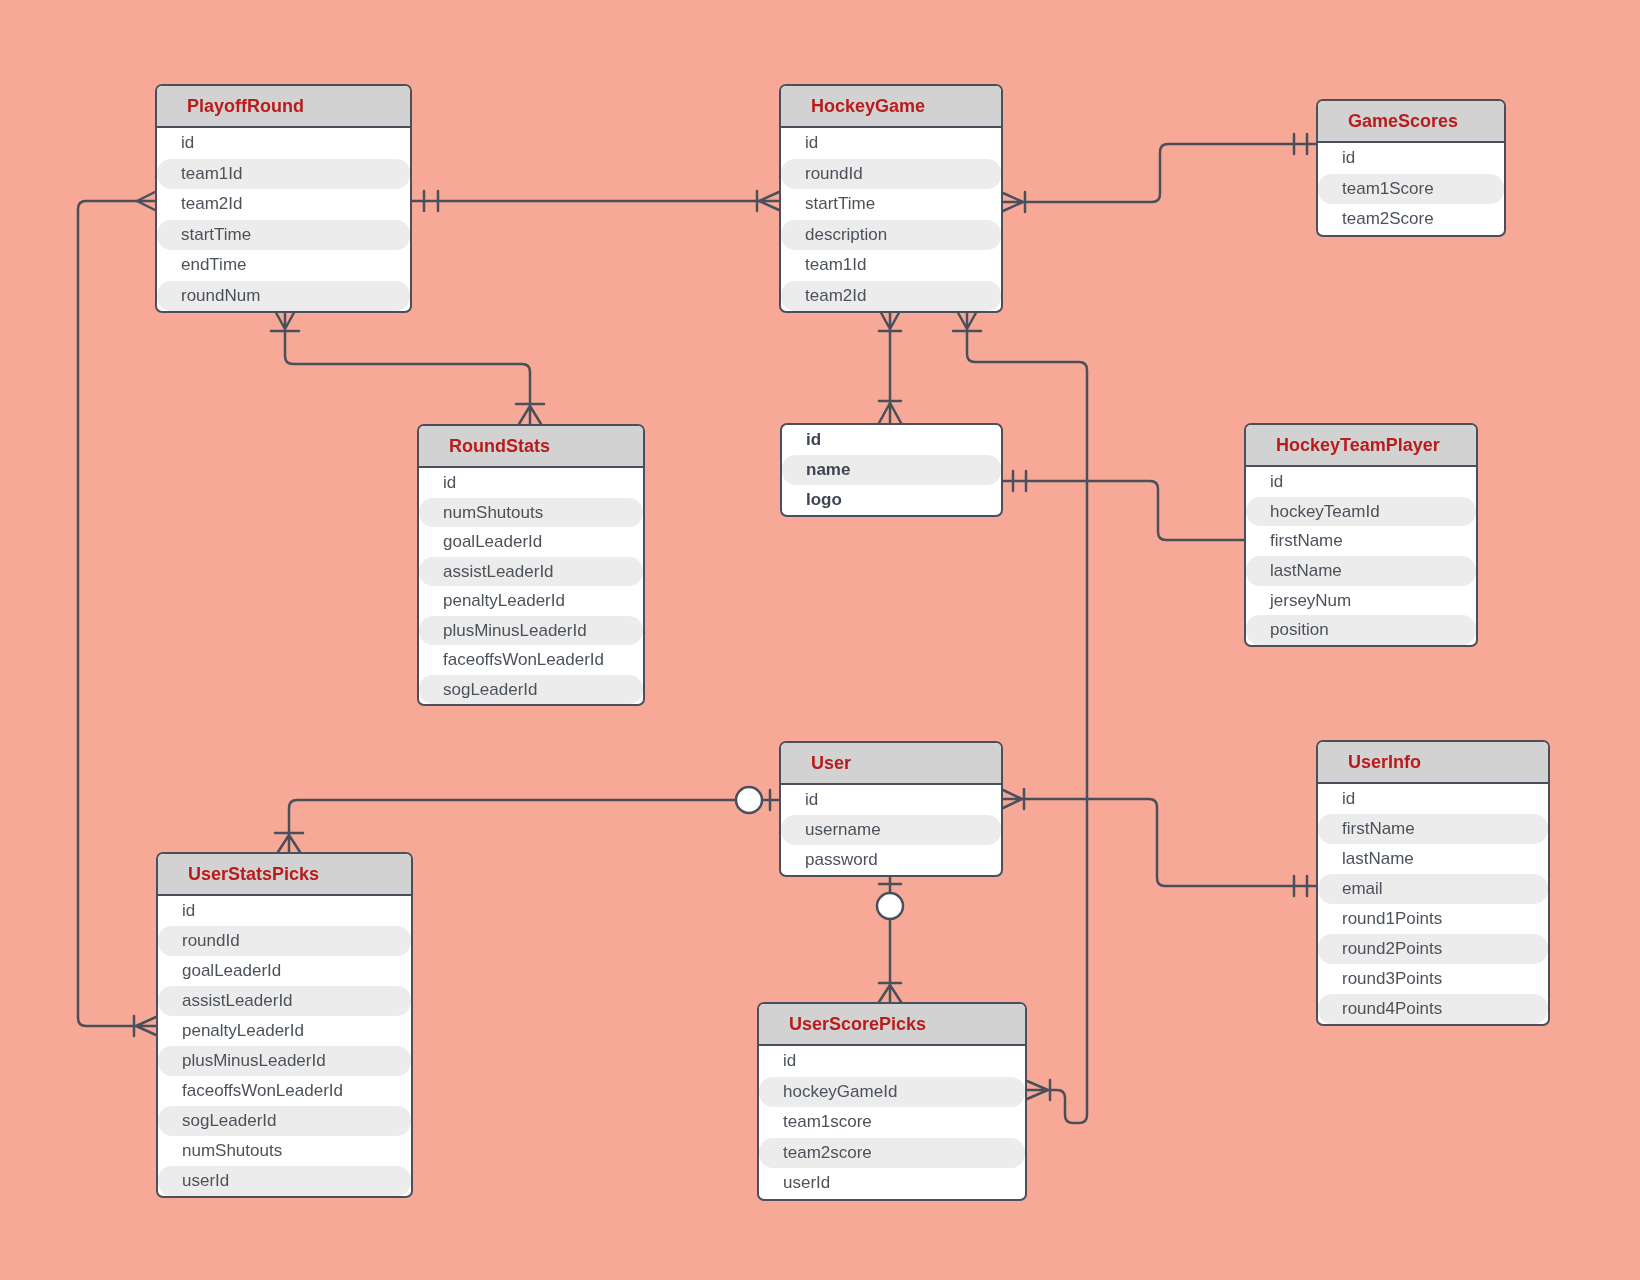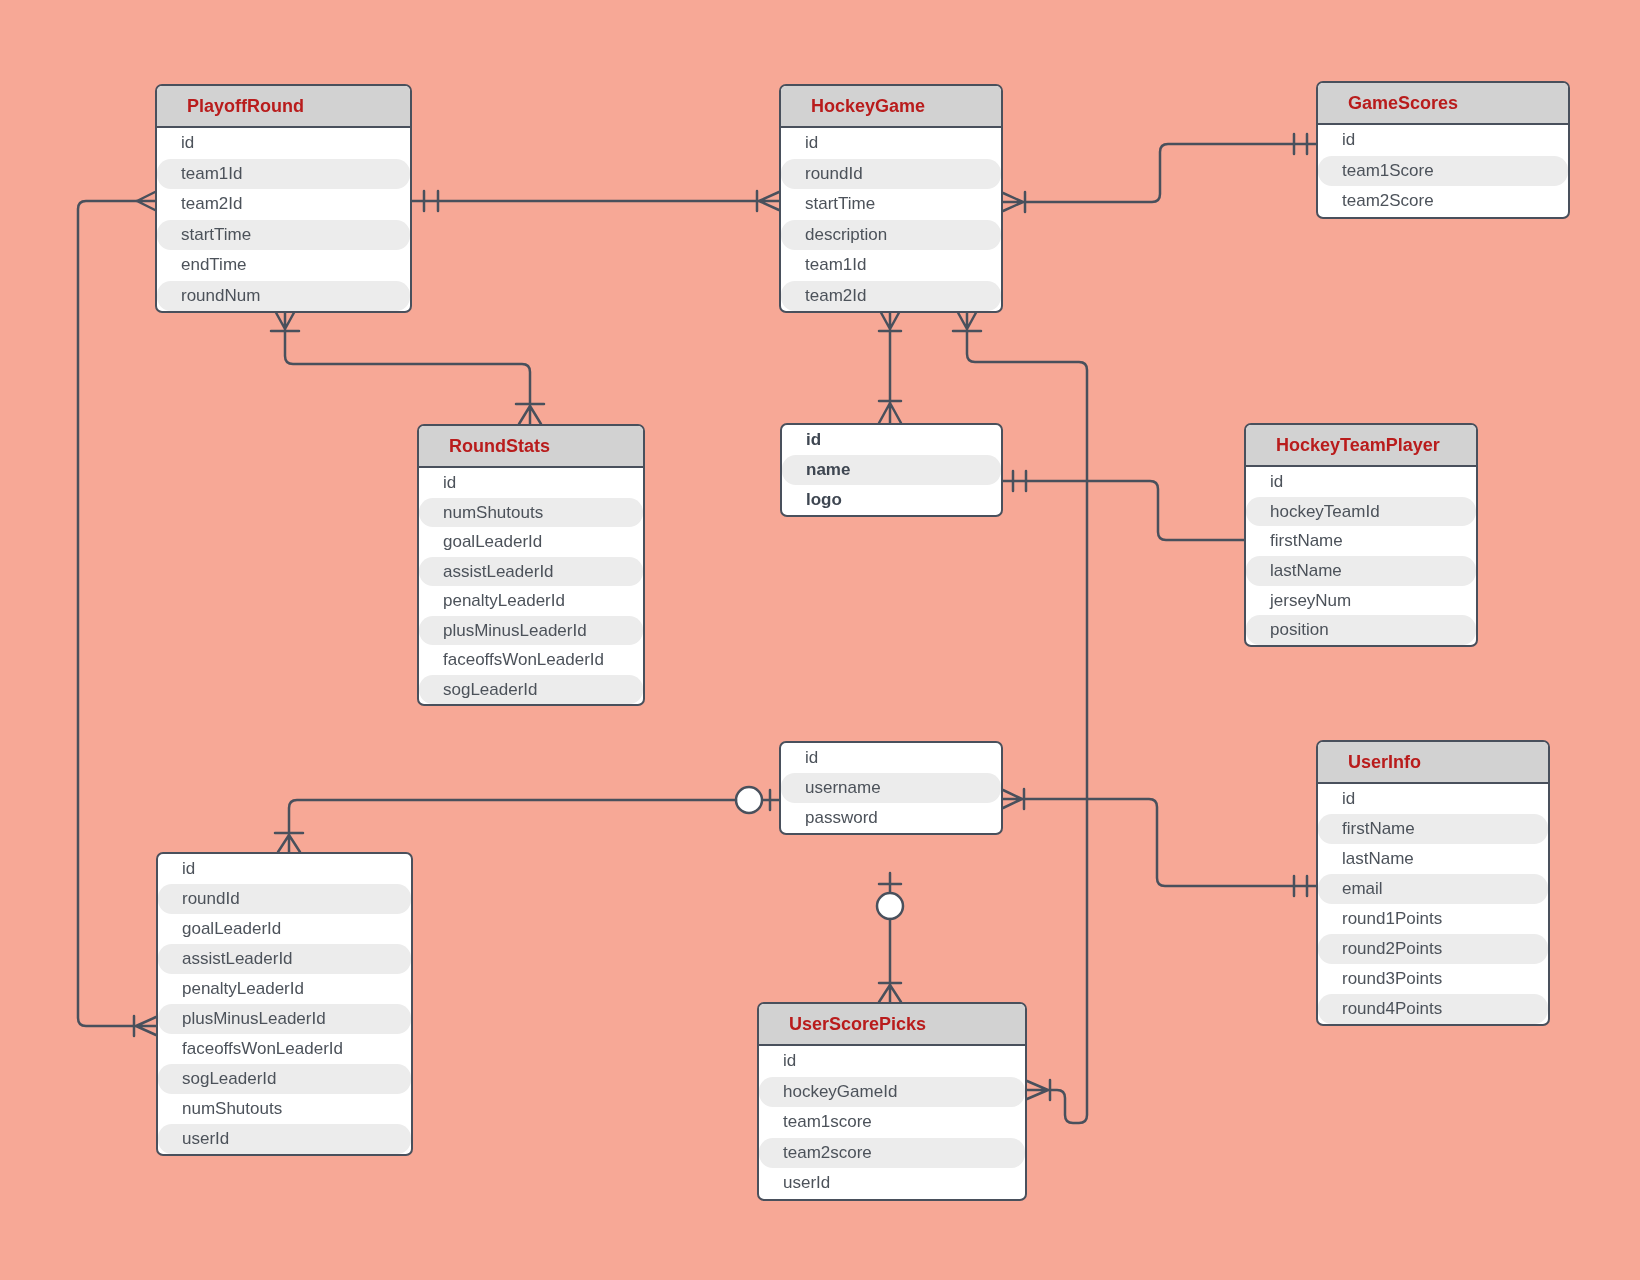--- a/index.html
+++ b/index.html
@@ -131,21 +131,21 @@
   <div class="rows">
       <div class="row">id</div>
       <div class="row alt">roundId</div>
       <div class="row">startTime</div>
       <div class="row alt">description</div>
       <div class="row">team1Id</div>
       <div class="row alt">team2Id</div>
     </div>
 </div>
 
-<div class="entity" style="left:1316px;top:81px;width:254px;--rh:30.5px">
+<div class="entity" style="left:1316px;top:99px;width:190px;--rh:30.5px">
   <div class="hdr">GameScores</div>
   <div class="rows">
       <div class="row">id</div>
       <div class="row alt">team1Score</div>
       <div class="row">team2Score</div>
     </div>
 </div>
 
 <div class="entity" style="left:417px;top:424px;width:228px;--rh:29.5px">
   <div class="hdr">RoundStats</div>
@@ -175,20 +175,21 @@
       <div class="row">id</div>
       <div class="row alt">hockeyTeamId</div>
       <div class="row">firstName</div>
       <div class="row alt">lastName</div>
       <div class="row">jerseyNum</div>
       <div class="row alt">position</div>
     </div>
 </div>
 
 <div class="entity" style="left:779px;top:741px;width:224px;--rh:30px">
+  <div class="hdr">User</div>
   <div class="rows">
       <div class="row">id</div>
       <div class="row alt">username</div>
       <div class="row">password</div>
     </div>
 </div>
 
 <div class="entity" style="left:1316px;top:740px;width:234px;--rh:30px">
   <div class="hdr">UserInfo</div>
   <div class="rows">
@@ -197,20 +198,21 @@
       <div class="row">lastName</div>
       <div class="row alt">email</div>
       <div class="row">round1Points</div>
       <div class="row alt">round2Points</div>
       <div class="row">round3Points</div>
       <div class="row alt">round4Points</div>
     </div>
 </div>
 
 <div class="entity" style="left:156px;top:852px;width:257px;--rh:30px">
+  <div class="hdr">UserStatsPicks</div>
   <div class="rows">
       <div class="row">id</div>
       <div class="row alt">roundId</div>
       <div class="row">goalLeaderId</div>
       <div class="row alt">assistLeaderId</div>
       <div class="row">penaltyLeaderId</div>
       <div class="row alt">plusMinusLeaderId</div>
       <div class="row">faceoffsWonLeaderId</div>
       <div class="row alt">sogLeaderId</div>
       <div class="row">numShutouts</div>

